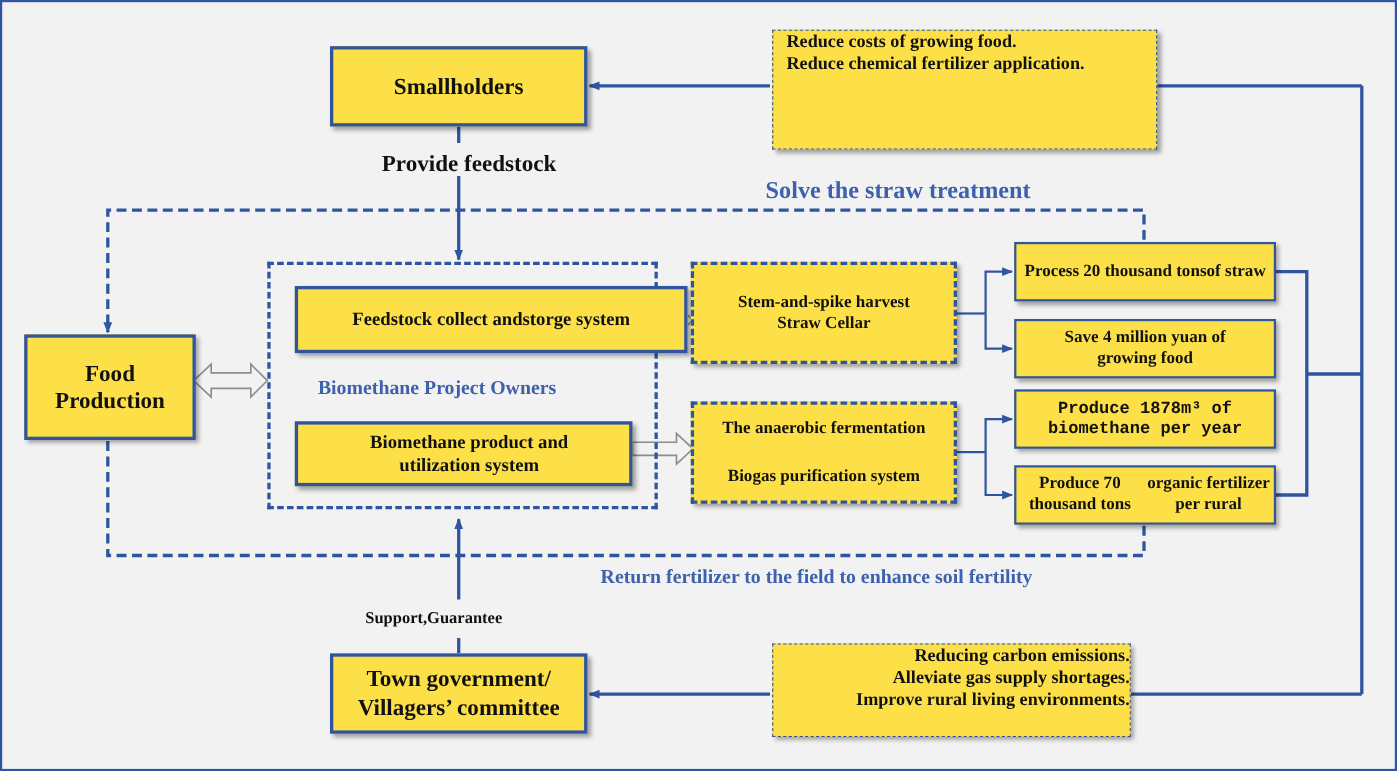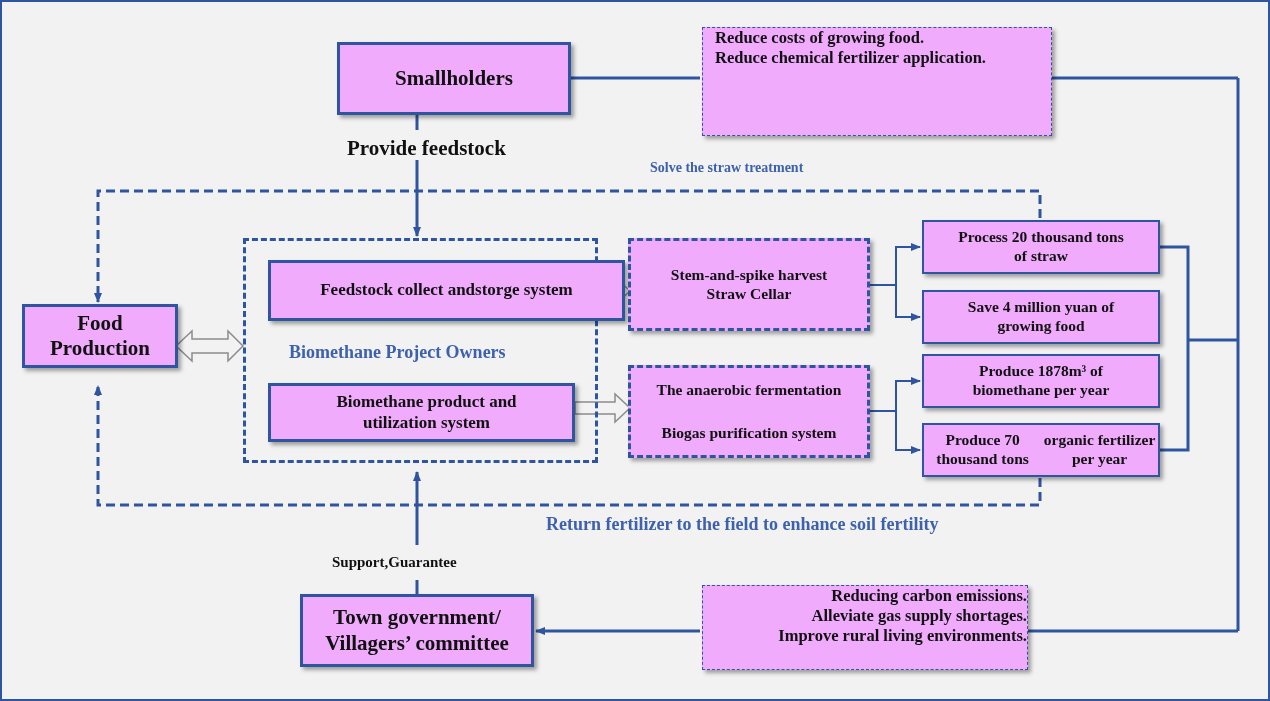--- a/index.html
+++ b/index.html
@@ -1,20 +1,20 @@
 <!DOCTYPE html>
 <html><head>
 <meta charset="utf-8">
 <style>
   html, body { margin: 0; padding: 0; }
   body { width: 1270px; height: 701px; background: #f2f2f2; position: relative; overflow: hidden;
          font-family: "Liberation Serif", serif; }
   #frame { position: absolute; left: 0; top: 0; width: 1266px; height: 697px; border: 2px solid #2f55a0; box-sizing: content-box; }
   svg#lines { position: absolute; left: 0; top: 0; }
-  .box { position: absolute; box-sizing: border-box; background: #f0abfc; display: flex; align-items: center;
+  .box { position: absolute; box-sizing: border-box; background: #fde047; display: flex; align-items: center;
          justify-content: center; text-align: center; font-weight: bold; color: #111; line-height: 1.2; }
   .solid { border: 3px solid #2f55a0; box-shadow: 3px 3px 4px rgba(0,0,0,0.35); }
   .solid-thin { border: 2px solid #2f55a0; box-shadow: 3px 3px 4px rgba(0,0,0,0.35); }
   .dashed-thick { border: 3px dashed #2f55a0; box-shadow: 3px 3px 4px rgba(0,0,0,0.35); }
   .dashed-thin { border: 1.5px dashed #2f55a0; box-shadow: 3px 3px 4px rgba(0,0,0,0.35); justify-content: flex-start; text-align: left; padding-left: 12px; }
   .label { position: absolute; font-weight: bold; white-space: nowrap; }
   .blue { color: #3d61ad; }
   .dark { color: #111; }
 </style>
 </head>
@@ -56,33 +56,33 @@
   <line x1="1188" y1="340" x2="1238" y2="340" stroke="#2f55a0" stroke-width="3"></line>
   <line x1="1238" y1="78" x2="1238" y2="631" stroke="#2f55a0" stroke-width="3"></line>
 
   <line x1="1238" y1="78" x2="1052" y2="78" stroke="#2f55a0" stroke-width="3"></line>
   <line x1="700" y1="78" x2="536" y2="78" stroke="#2f55a0" stroke-width="3" marker-end="url(#ah)"></line>
 
   <line x1="1238" y1="631" x2="1028" y2="631" stroke="#2f55a0" stroke-width="3"></line>
   <line x1="700" y1="631" x2="536" y2="631" stroke="#2f55a0" stroke-width="3" marker-end="url(#ah)"></line>
 </svg>
 
-<div class="box solid" style="left:300px;top:42px;width:234px;height:73px;font-size:21px;margin-left:37px;">
+<div class="box solid" style="left:300px;top:42px;width:234px;height:73px;font-size:21px;">
   <span>Smallholders</span>
 </div>
 
 <div class="label dark" style="left:347px;top:136px;font-size:21px;">Provide feedstock</div>
-<div class="label blue" style="left:650px;top:160px;font-size:14px;">Solve the straw treatment</div>
+<div class="label blue" style="left:696px;top:160px;font-size:22px;">Solve the straw treatment</div>
 
 <div class="box dashed-thin" style="left:702px;top:27px;width:350px;height:109px;font-size:16.5px;flex-direction:column;align-items:flex-start;">
   <div>Reduce costs of growing food.</div>
   <div>Reduce chemical fertilizer application.</div>
 </div>
 
-<div class="box solid" style="left:22px;top:304px;width:156px;height:64px;font-size:21px;flex-direction:column;">
+<div class="box solid" style="left:22px;top:304px;width:156px;height:96px;font-size:21px;flex-direction:column;">
   <span>Food</span>
   <span>Production</span>
 </div>
 
 <div class="box" style="left:243px;top:238px;width:355px;height:225px;border:3px dashed #2f55a0;background:transparent;"></div>
 <div class="label blue" style="left:289px;top:342px;font-size:18px;">Biomethane Project Owners</div>
 
 <div class="box solid" style="left:268px;top:260px;width:357px;height:61px;font-size:17px;flex-direction:row;">
   <span>Feedstock collect and</span>
   <span>storge system</span>
@@ -94,35 +94,35 @@
 
 <div class="box dashed-thick" style="left:628px;top:238px;width:242px;height:93px;font-size:15.5px;flex-direction:column;">
   <span>Stem-and-spike harvest</span>
   <span>Straw Cellar</span>
 </div>
 <div class="box dashed-thick" style="left:628px;top:365px;width:242px;height:93px;font-size:15.5px;flex-direction:column;gap:24px;">
   <span>The anaerobic fermentation</span>
   <span>Biogas purification system</span>
 </div>
 
-<div class="box solid-thin" style="left:922px;top:220px;width:238px;height:54px;font-size:15.5px;flex-direction:column;">
+<div class="box solid-thin" style="left:922px;top:220px;width:238px;height:54px;font-size:15.5px;flex-direction:row;">
   <span>Process 20 thousand tons</span>
   <span>of straw</span>
 </div>
 <div class="box solid-thin" style="left:922px;top:290px;width:238px;height:54px;font-size:15.5px;flex-direction:column;">
   <span>Save 4 million yuan of</span>
   <span>growing food</span>
 </div>
-<div class="box solid-thin" style="left:922px;top:354px;width:238px;height:54px;font-size:15.5px;flex-direction:column;">
+<div class="box solid-thin" style="left:922px;top:354px;width:238px;height:54px;font-size:15.5px;flex-direction:column;font-family:Liberation Mono, monospace;">
   <span>Produce 1878m³ of</span>
   <span>biomethane per year</span>
 </div>
 <div class="box solid-thin" style="left:922px;top:423px;width:238px;height:54px;font-size:15.5px;">
   <span>Produce 70 thousand tons</span>
-  <span>organic fertilizer per year</span>
+  <span>organic fertilizer per rural</span>
 </div>
 
 <div class="label blue" style="left:546px;top:514px;font-size:18px;">Return fertilizer to the field to enhance soil fertility</div>
 <div class="label dark" style="left:332px;top:554px;font-size:15px;">Support,Guarantee</div>
 
 <div class="box solid" style="left:300px;top:594px;width:234px;height:73px;font-size:21px;flex-direction:column;text-align:center;">
   <span>Town government/</span>
   <span>Villagers’ committee</span>
 </div>
 

